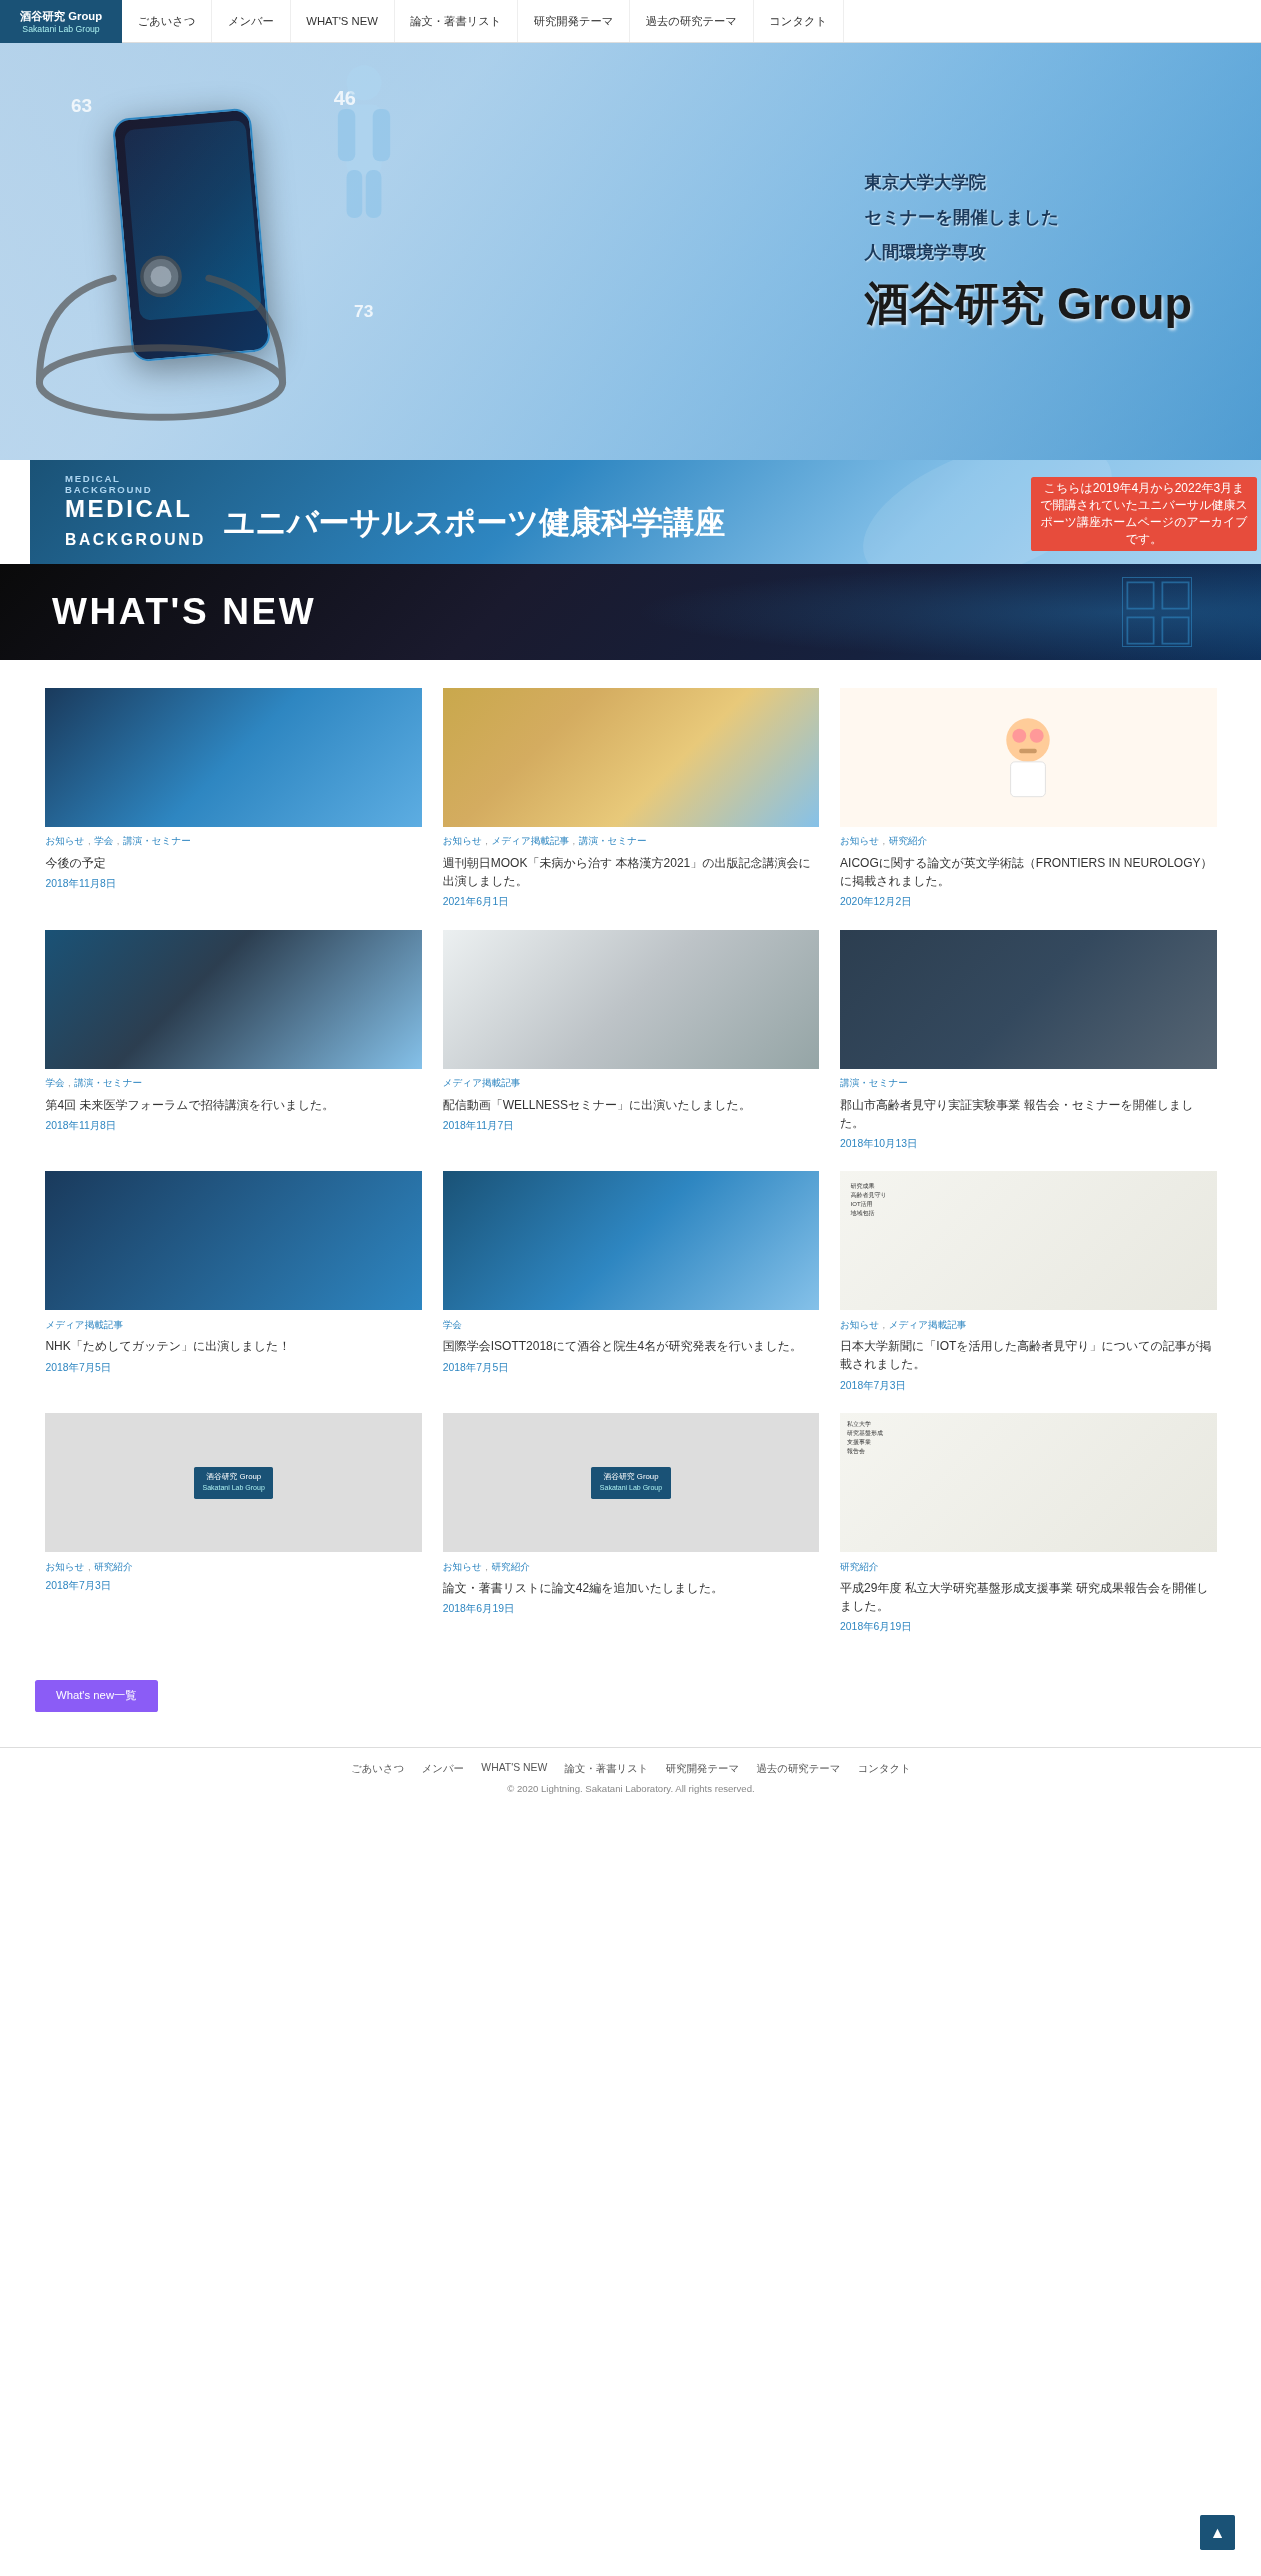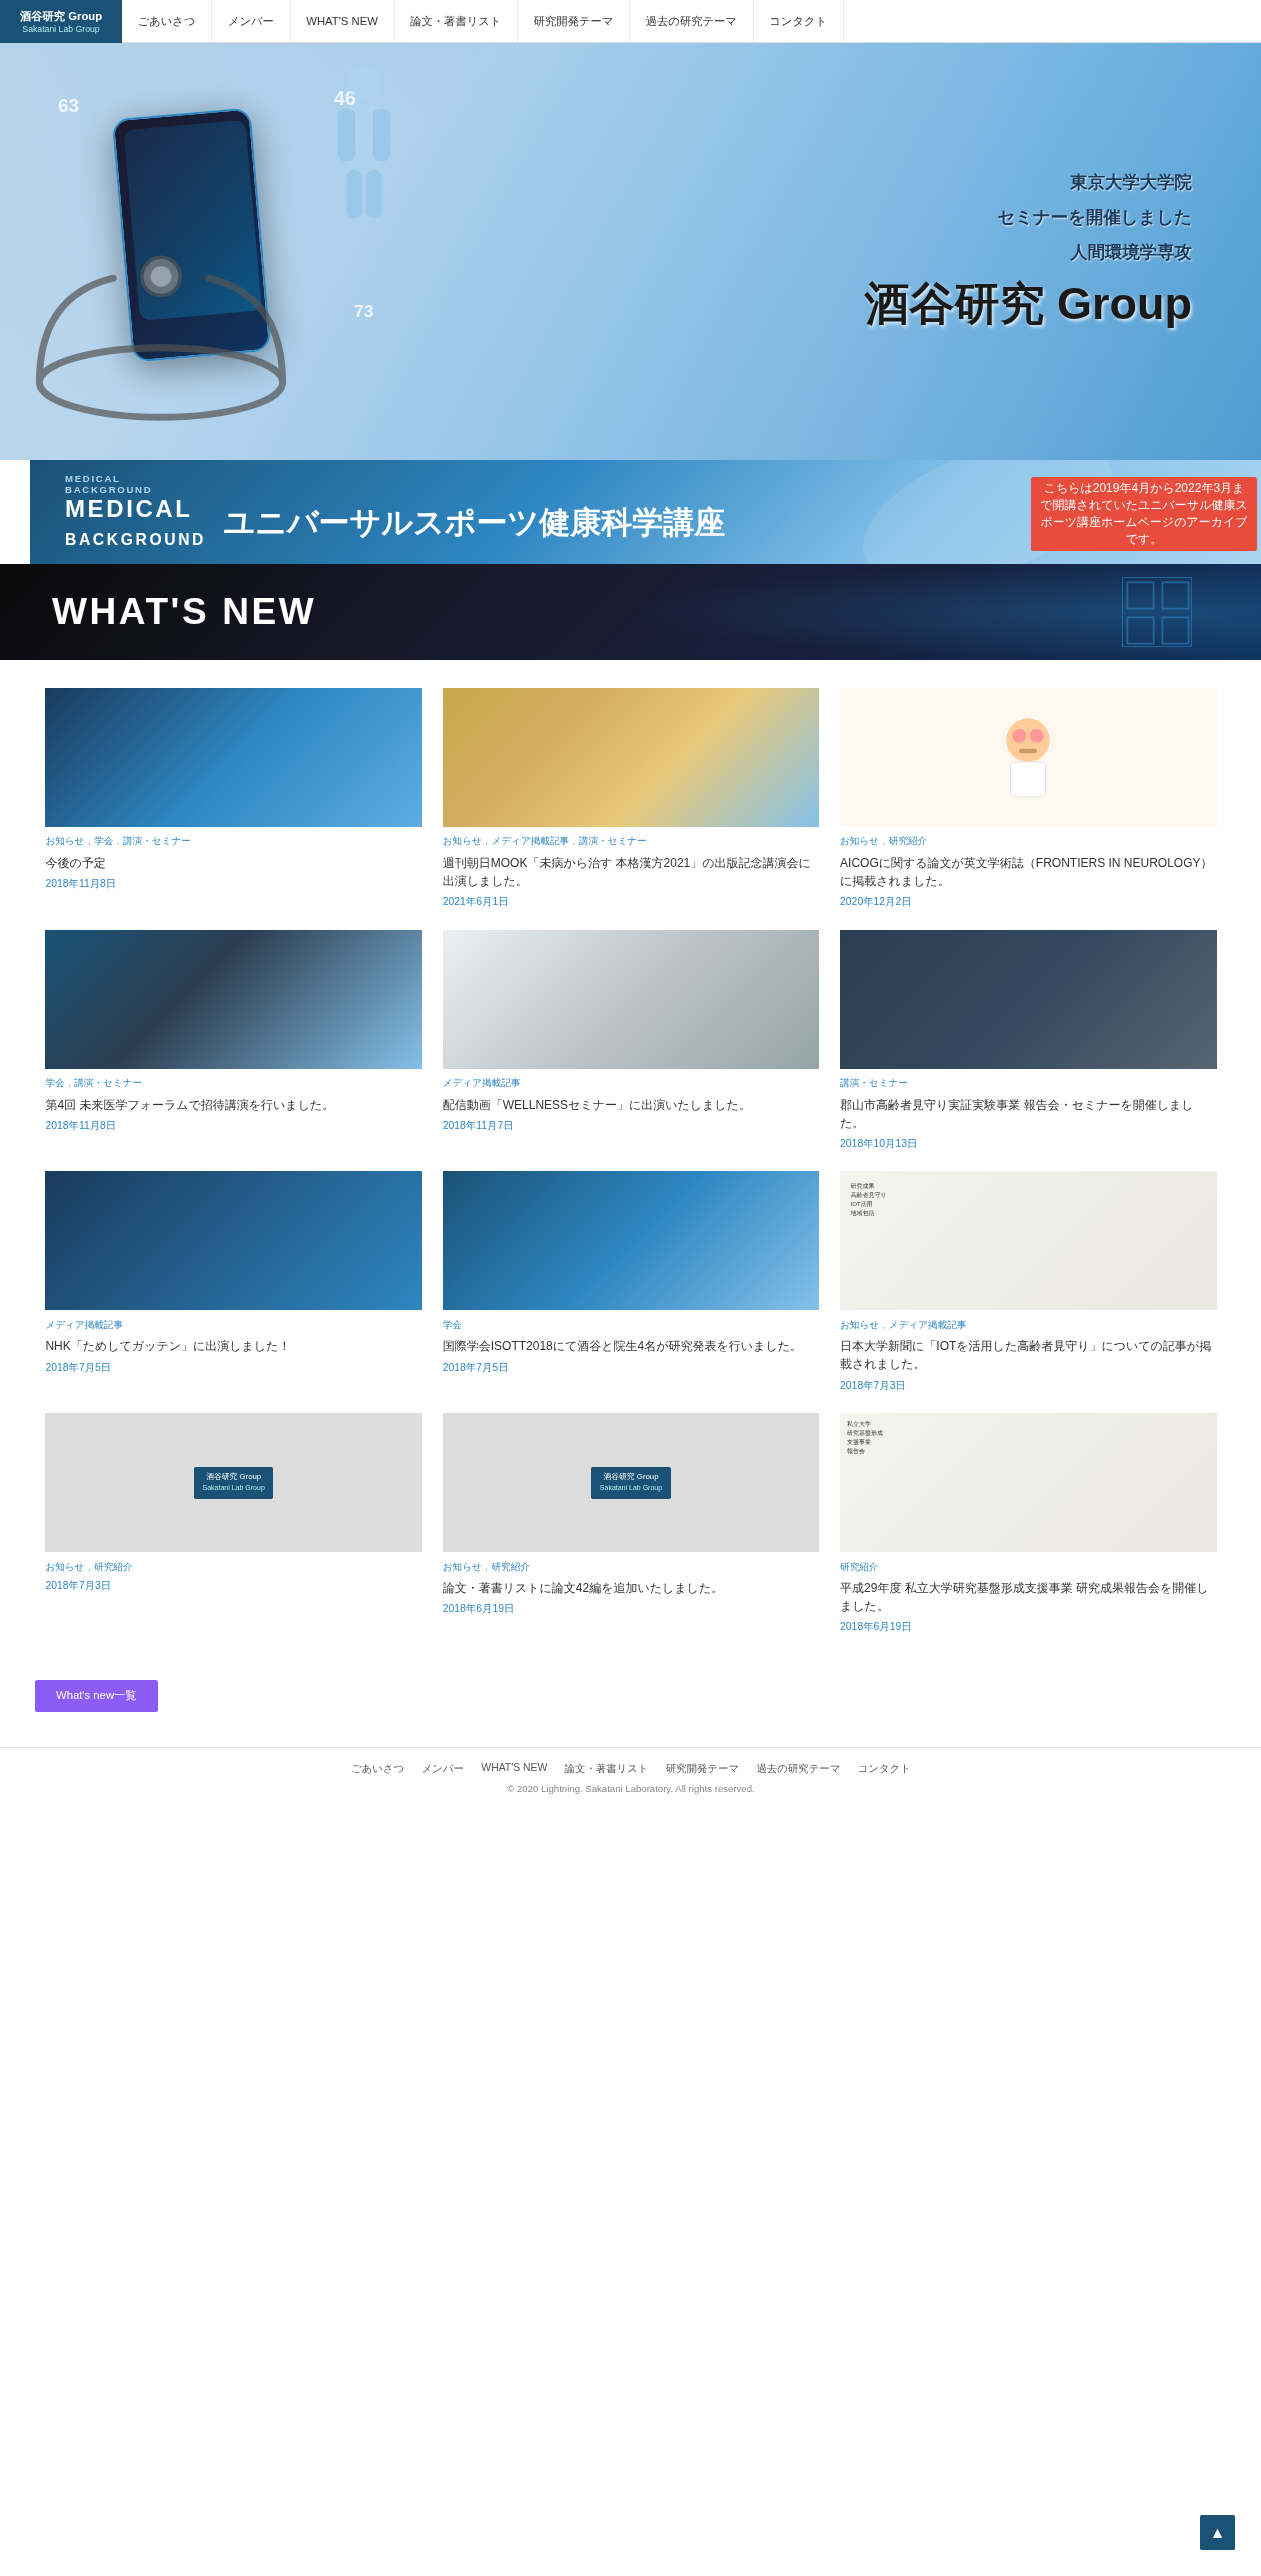--- a/index.html
+++ b/index.html
@@ -13,21 +13,21 @@
     .nav { display: flex; flex: 1; height: 100%; }
     .nav-item { display: flex; align-items: center; justify-content: center; padding: 0 15.7px; font-size: 11.3px; color: #333; cursor: pointer; border-right: 0.9px solid #eee; white-space: nowrap; height: 100%; }
 
     
     .hero { width: 100%; height: 417px; background: linear-gradient(135deg, #b8d4e8 0%, #d6eaf8 30%, #85c1e9 60%, #2e86c1 100%); position: relative; overflow: hidden; display: flex; align-items: center; justify-content: flex-end; padding-right: 70px; }
     .hero-bg { position: absolute; top: 0; left: 0; width: 100%; height: 100%; background: linear-gradient(to right, rgba(180,210,235,0.8) 0%, rgba(100,170,220,0.6) 100%); }
     .hero-visual { position: absolute; left: 52px; top: 35px; width: 330px; height: 348px; }
     .phone-shape { width: 139px; height: 244px; background: linear-gradient(135deg, #1a1a2e, #16213e, #0f3460); border-radius: 17.4px; position: absolute; top: 35px; left: 70px; box-shadow: 0 8.7px 35px rgba(0,0,0,0.4); transform: rotate(-5deg); border: 2.6px solid #2e86c1; }
     .phone-screen { width: 122px; height: 191px; background: linear-gradient(135deg, #1e90ff22, #00bfff44); border-radius: 10.4px; position: absolute; top: 10.4px; left: 8.7px; overflow: hidden; }
     .stethoscope { position: absolute; bottom: 0; left: 0; width: 304px; height: 174px; }
-    .hero-text { position: relative; z-index: 2; text-align: right; }
+    .hero-text { position: relative; z-index: 2; }
     .hero-sub { font-size: 17.4px; color: #1a3a5c; font-weight: bold; line-height: 1.6; margin-bottom: 7px; text-shadow: 0.9px 0.9px 1.7px rgba(255,255,255,0.8); }
     .hero-title { font-size: 45px; color: #1a1a1a; font-weight: 900; text-shadow: 1.7px 1.7px 3.5px rgba(255,255,255,0.8); }
 
     
     .medical-banner { width: 100%; height: 104px; background: linear-gradient(135deg, #1a5276 0%, #2e86c1 40%, #85c1e9 70%, #aed6f1 100%); display: flex; align-items: center; padding: 0 35px; position: relative; overflow: hidden; margin-left: 30px; }
     .medical-left { z-index: 2; }
     .medical-label { font-size: 9.6px; color: #aed6f1; letter-spacing: 1.7px; font-weight: bold; }
     .medical-title-en { font-size: 24px; color: #fff; font-weight: 900; letter-spacing: 2.6px; }
     .medical-title-jp { font-size: 31px; color: #fff; font-weight: 900; margin-left: 17.4px; }
     .medical-notice { position: absolute; right: 35px; bottom: 13px; background: #e74c3c; color: #fff; font-size: 12px; padding: 3.5px 7px; border-radius: 2.6px; max-width: 226px; text-align: center; line-height: 1.4; }
@@ -81,21 +81,21 @@
   </div>
 </header>
 
 <section class="hero">
   <div class="hero-bg"></div>
 
   <div class="hero-visual">
     <div class="phone-shape">
       <div class="phone-screen"></div>
     </div>
-    <div style="position:absolute; top:17.4px; left:6px; color:#fff; font-size:19px; font-weight:bold; opacity:0.8;">63</div>
+    <div style="position:absolute; top:17.4px; left:19px; color:#fff; font-size:19px; font-weight:bold; opacity:0.8;">63</div>
     <div style="position:absolute; top:8.7px; right:26px; color:#fff; font-size:20px; font-weight:bold; opacity:0.8;">46</div>
     <div style="position:absolute; bottom:104px; right:8.7px; color:#fff; font-size:17.4px; font-weight:bold; opacity:0.8;">73</div>
 
     <svg class="stethoscope" viewBox="0 0 350 200" style="position:absolute;bottom:0;left:-43px;opacity:0.7;">
       <ellipse cx="175" cy="150" rx="140" ry="40" fill="none" stroke="#555" stroke-width="8"></ellipse>
       <path d="M35 150 Q35 50 120 30" fill="none" stroke="#555" stroke-width="8" stroke-linecap="round"></path>
       <path d="M315 150 Q315 50 230 30" fill="none" stroke="#555" stroke-width="8" stroke-linecap="round"></path>
       <circle cx="175" cy="28" r="22" fill="#888" stroke="#555" stroke-width="4"></circle>
       <circle cx="175" cy="28" r="12" fill="#ccc"></circle>
     </svg>

